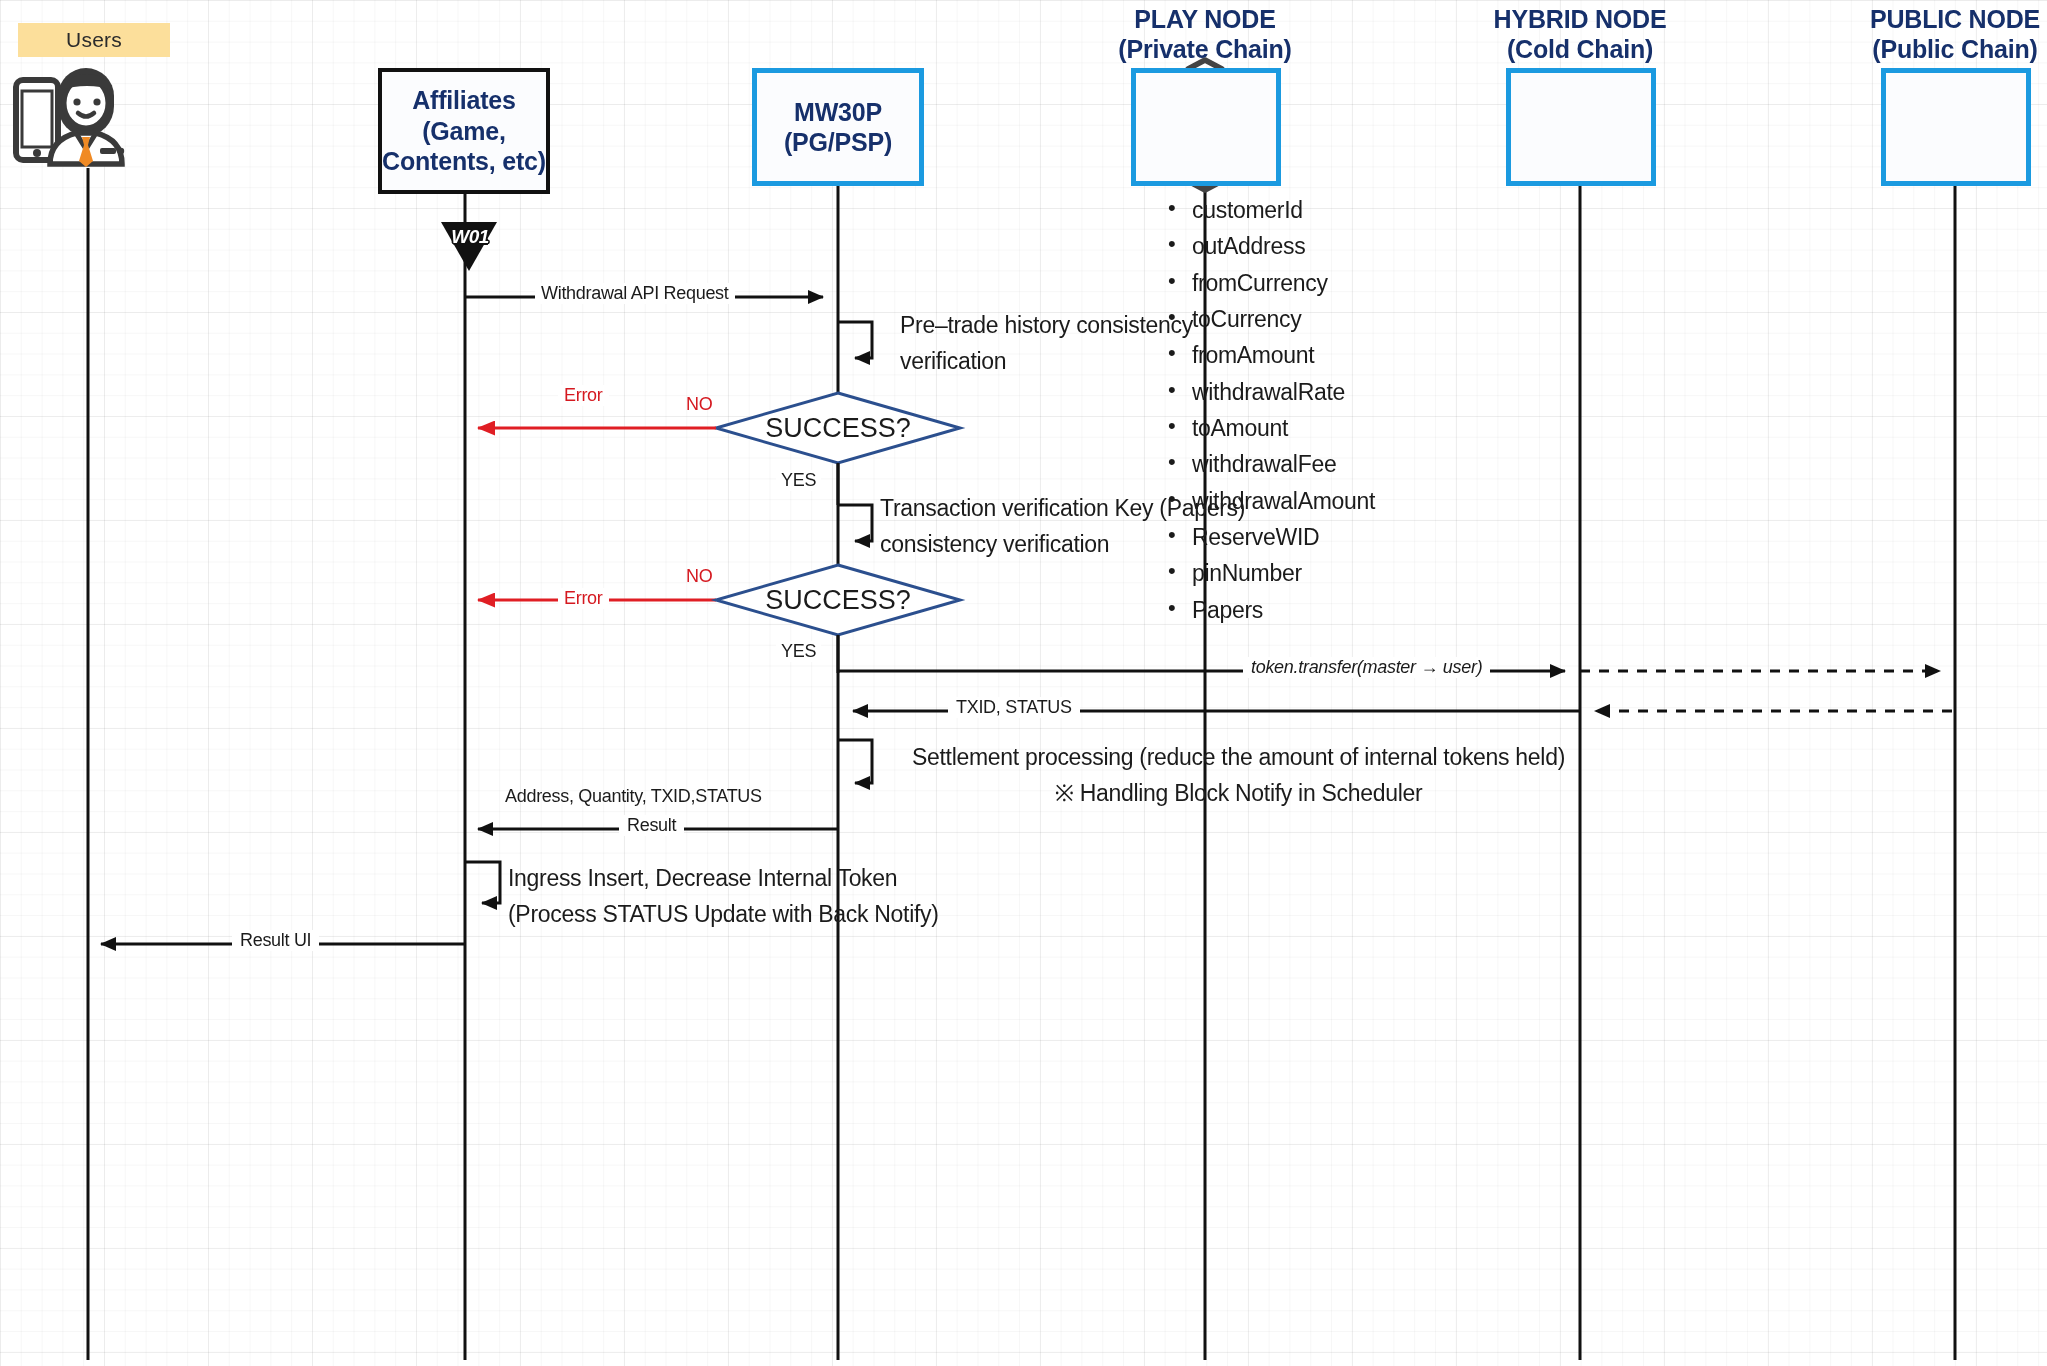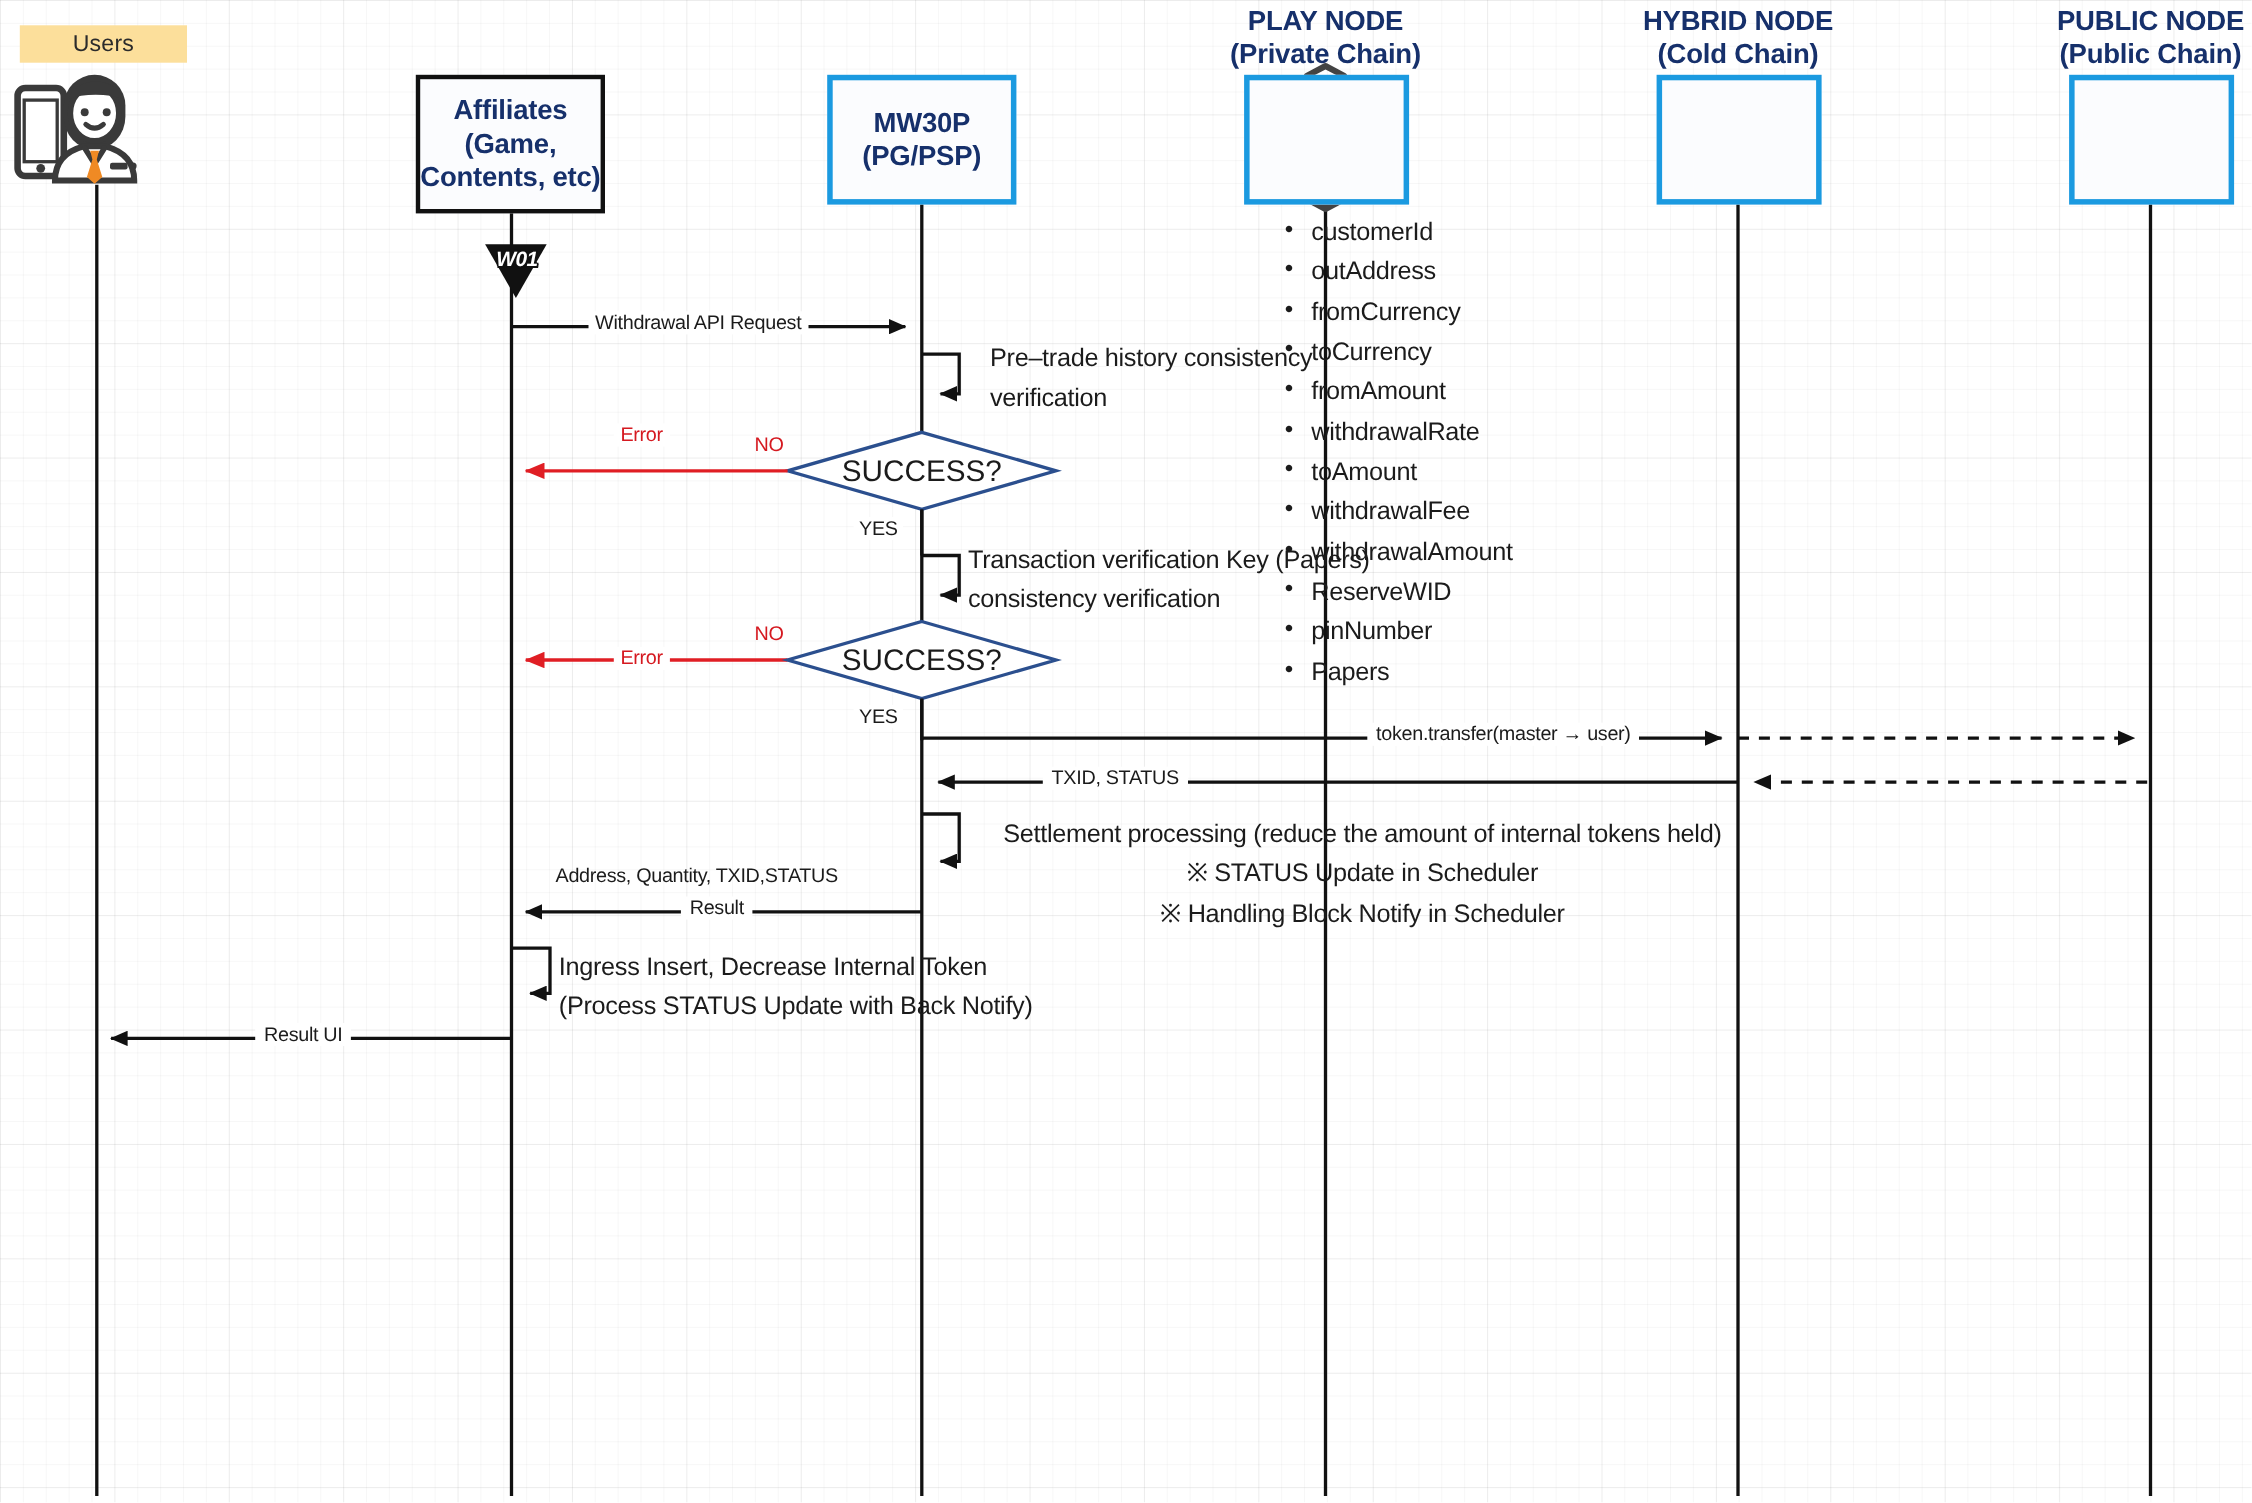--- a/index.html
+++ b/index.html
@@ -357,27 +357,26 @@
 
   <div class="note" style="left:880px;top:490px;">
     <div>Transaction verification Key (Papers)</div>
     <div>consistency verification</div>
   </div>
 
   <div class="lbl red" style="left:558px;top:588px;background:#ffffff;padding:0 6px;">Error</div>
   <div class="lbl red" style="left:686px;top:566px;">NO</div>
   <div class="lbl" style="left:776px;top:641px;background:#ffffff;padding:0 5px;">YES</div>
 
-  <div class="lbl" style="left:1243px;top:657px;background:#ffffff;padding:0 8px;">token.transfer(master → user)</div>
+  <div class="lbl" style="left:1243px;top:657px;background:#ffffff;padding:0 8px;font-style:italic;">token.transfer(master → user)</div>
 
   <div class="lbl" style="left:948px;top:697px;background:#ffffff;padding:0 8px;">TXID, STATUS</div>
 
   <div class="note" style="left:912px;top:739px;text-align:center;">
     <div>Settlement processing (reduce the amount of internal tokens held)</div>
-    <div>※ STATUS Update in Scheduler</div>
     <div>※ Handling Block Notify in Scheduler</div>
   </div>
 
   <div class="lbl" style="left:505px;top:786px;">Address, Quantity, TXID,STATUS</div>
   <div class="lbl" style="left:619px;top:815px;background:#ffffff;padding:0 8px;">Result</div>
 
   <div class="note" style="left:508px;top:860px;">
     <div>Ingress Insert, Decrease Internal Token</div>
     <div>(Process STATUS Update with Back Notify)</div>
   </div>

